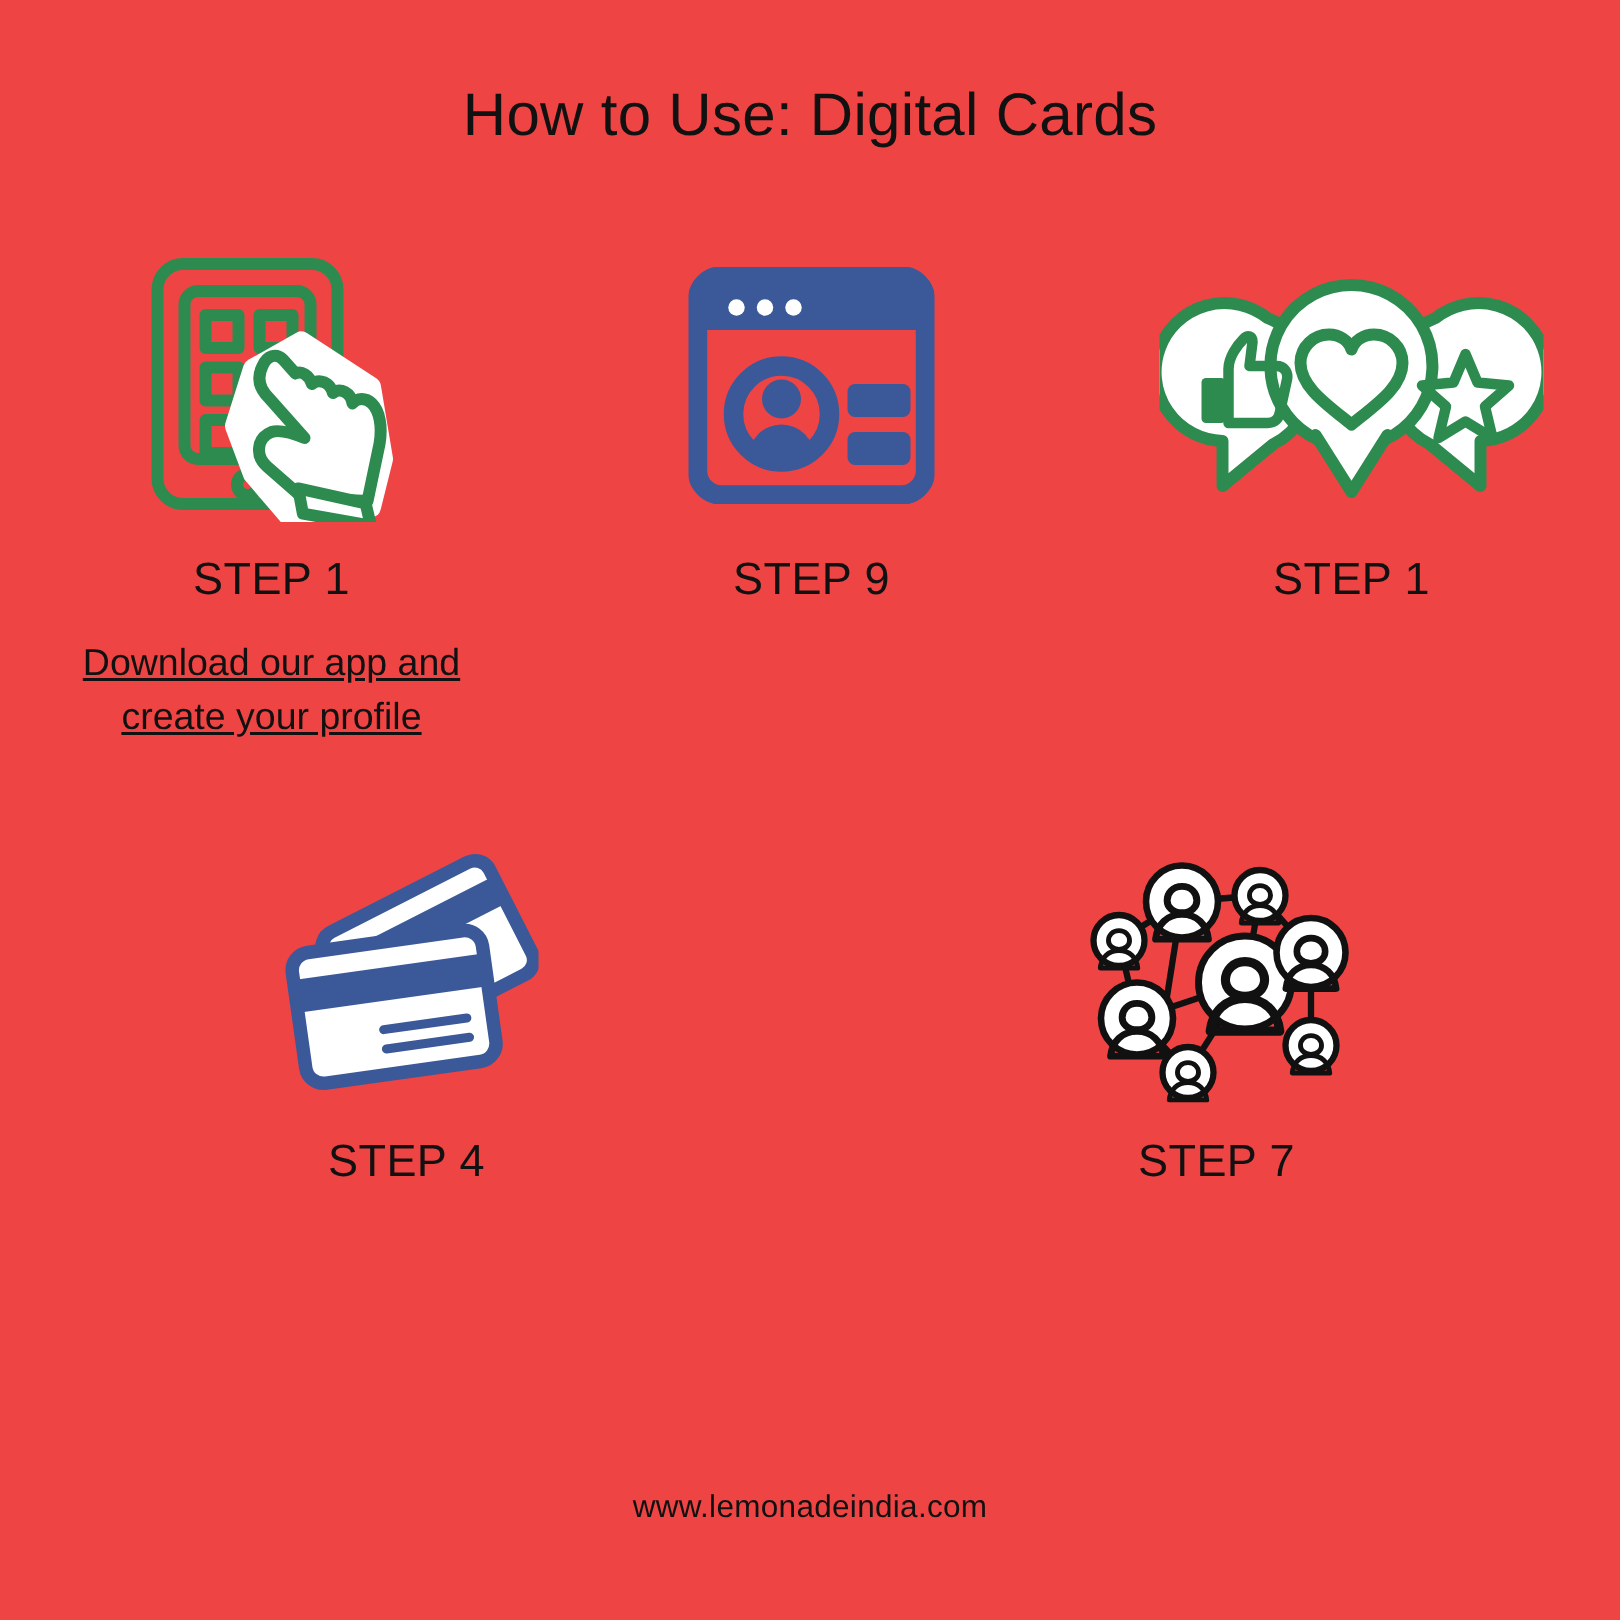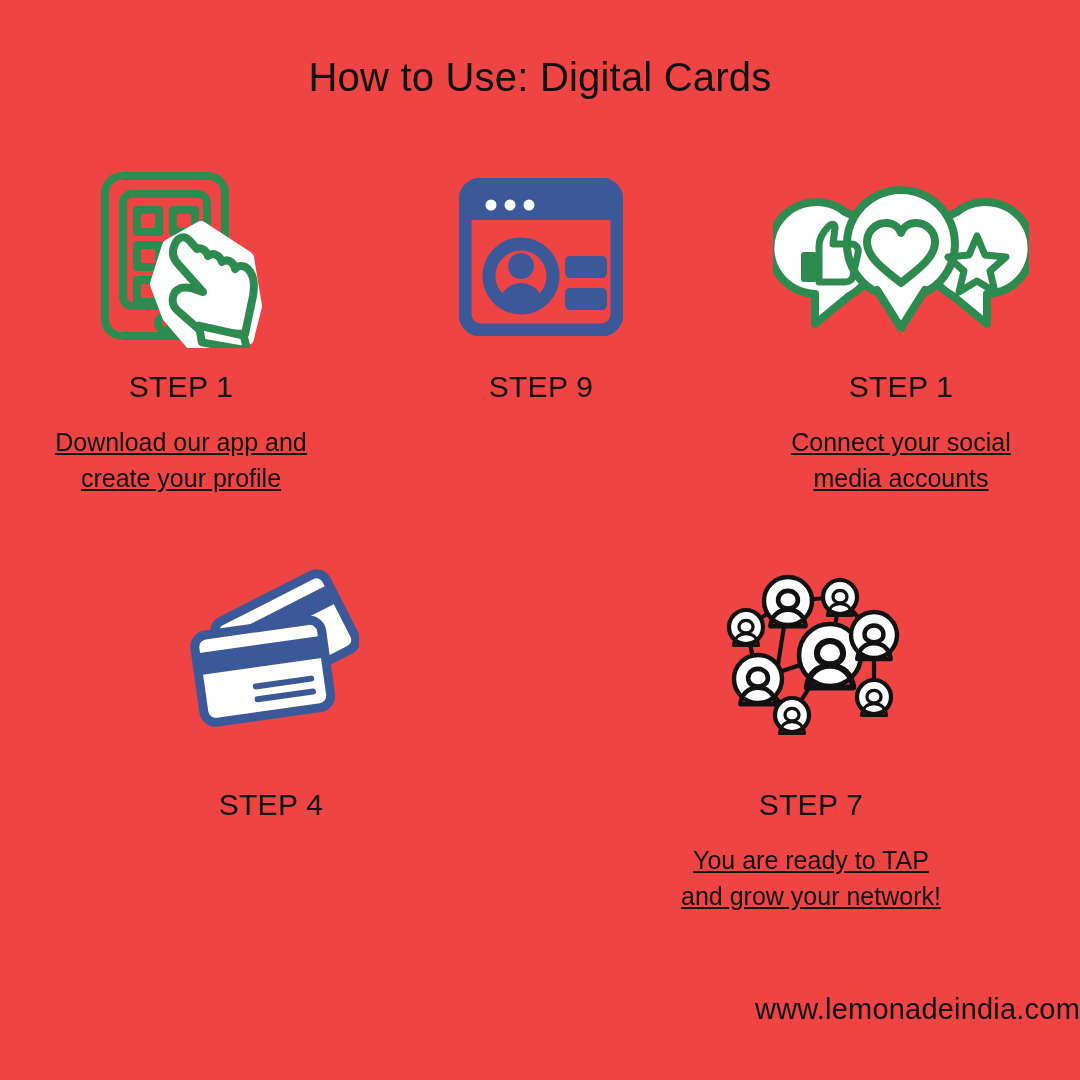--- a/index.html
+++ b/index.html
@@ -64,41 +64,41 @@
   .row-bottom .icon-box { height: 200px; }
 
   .step-label {
     font-size: 30px;
     font-weight: 400;
     color: #111111;
     margin-top: 18px;
     letter-spacing: 0.3px;
     line-height: 1.1;
   }
-  .row-bottom .step-label { margin-top: 36px; }
+  .row-bottom .step-label { margin-top: 6px; }
 
   .step-desc {
     font-size: 25px;
     font-weight: 400;
     color: #111111;
     margin-top: 22px;
     line-height: 1.42;
     text-align: center;
     white-space: pre-line;
     text-decoration: underline;
   }
 
   
   .footer {
     position: absolute;
     top: 993px;
     left: 0;
     width: 1080px;
-    text-align: right;
-    font-size: 29px;
+    text-align: center;
+    font-size: 21px;
     font-weight: 400;
     color: #111111;
     letter-spacing: 0.2px;
   }
 
   svg { display: block; }
 </style>
 </head>
 <body>
 
@@ -235,22 +235,20 @@
                        L 80 94
                        C 79 98 76 100 72 100
                        L 46 100 Z" fill="none" stroke="#2E8B50" stroke-width="7" stroke-linejoin="round"></path>
             </g>
 
             <path d="M204 54 L212 73 L233 75 L217 89 L222 110 L204 99 L186 110 L191 89 L175 75 L196 73 Z" fill="none" stroke="#2E8B50" stroke-width="7" stroke-linejoin="round"></path>
           </svg>
         </span>
       </div>
       <div class="step-label">STEP 1</div>
-      <div class="step-desc">Connect your social
-media accounts</div>
     </div>
   </div>
 
   <div class="row row-bottom">
 
     <div class="step">
       <div class="icon-box">
         <span>
           <svg width="176" height="166" viewBox="0 0 176 166">
 
@@ -335,19 +333,17 @@
 
               <circle cx="156" cy="128" r="17" fill="#ffffff" stroke="#111111" stroke-width="4.2"></circle>
               <g transform="translate(156,130) scale(0.78)">
                   <use href="#personGlyph"></use>
                 </g>
             </g>
           </svg>
         </span>
       </div>
       <div class="step-label">STEP 7</div>
-      <div class="step-desc">You are ready to TAP
-and grow your network!</div>
     </div>
   </div>
 
   <div class="footer">www.lemonadeindia.com</div>
 </div>
 
 </body></html>

